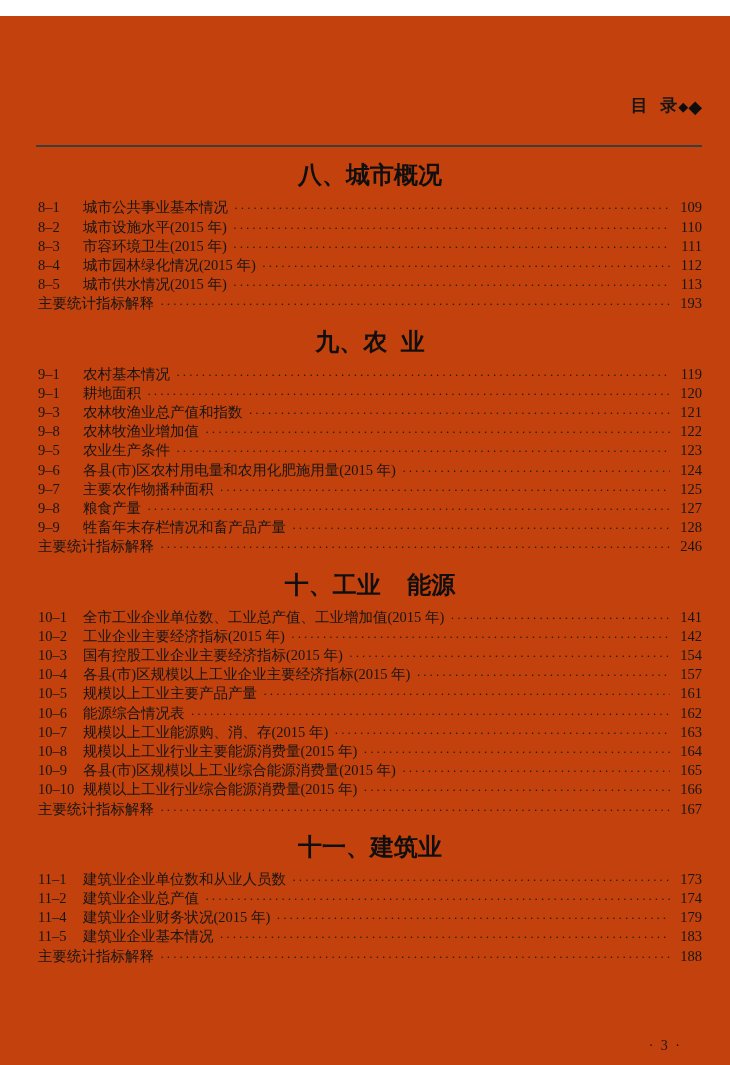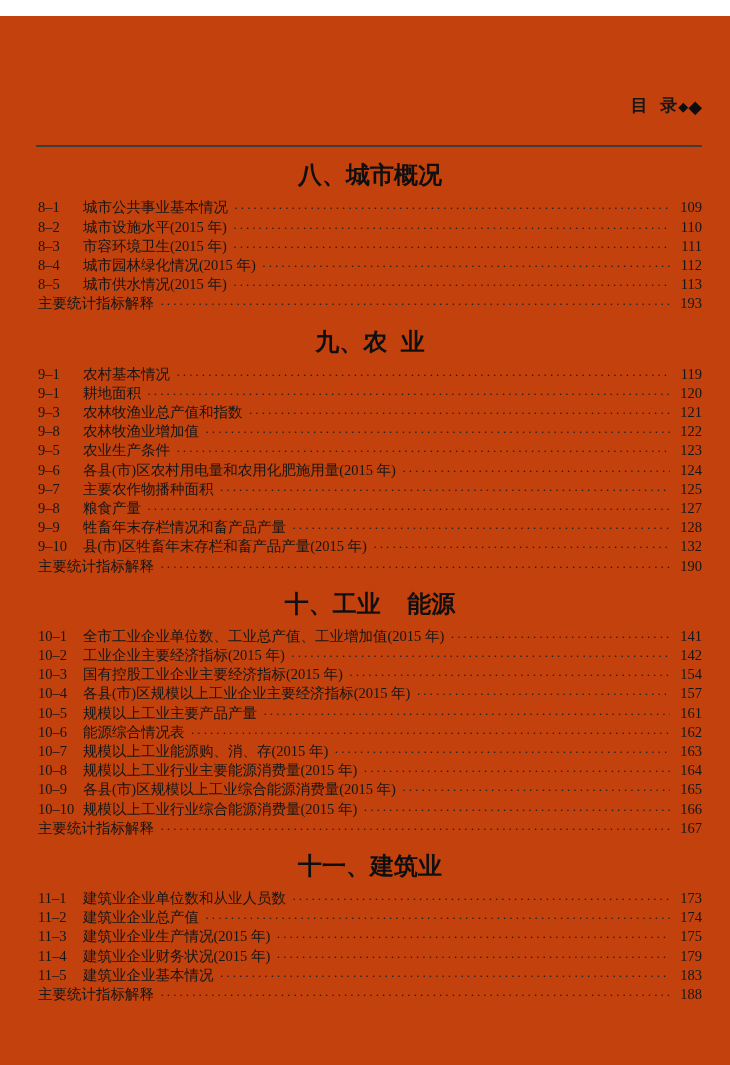--- a/index.html
+++ b/index.html
@@ -189,29 +189,23 @@
             <span class="dots"></span>
             <span class="page-num">127</span>
           </div>
           <div class="row">
             <span class="num">9–9</span>
             <span class="label">牲畜年末存栏情况和畜产品产量</span>
             <span class="dots"></span>
             <span class="page-num">128</span>
           </div>
           <div class="row">
-            <span class="num">9–10</span>
-            <span class="label">县(市)区牲畜年末存栏和畜产品产量(2015 年)</span>
-            <span class="dots"></span>
-            <span class="page-num">132</span>
-          </div>
-          <div class="row">
             <span class="label">主要统计指标解释</span>
             <span class="dots"></span>
-            <span class="page-num">190</span>
+            <span class="page-num">246</span>
           </div>
         </div>
       </section>
       <section>
         <h2 class="section-title">十、工业    能源</h2>
         <div class="toc-rows">
           <div class="row">
             <span class="num">10–1</span>
             <span class="label">全市工业企业单位数、工业总产值、工业增加值(2015 年)</span>
             <span class="dots"></span>
@@ -287,26 +281,20 @@
             <span class="dots"></span>
             <span class="page-num">173</span>
           </div>
           <div class="row">
             <span class="num">11–2</span>
             <span class="label">建筑业企业总产值</span>
             <span class="dots"></span>
             <span class="page-num">174</span>
           </div>
           <div class="row">
-            <span class="num">11–3</span>
-            <span class="label">建筑业企业生产情况(2015 年)</span>
-            <span class="dots"></span>
-            <span class="page-num">175</span>
-          </div>
-          <div class="row">
             <span class="num">11–4</span>
             <span class="label">建筑业企业财务状况(2015 年)</span>
             <span class="dots"></span>
             <span class="page-num">179</span>
           </div>
           <div class="row">
             <span class="num">11–5</span>
             <span class="label">建筑业企业基本情况</span>
             <span class="dots"></span>
             <span class="page-num">183</span>

